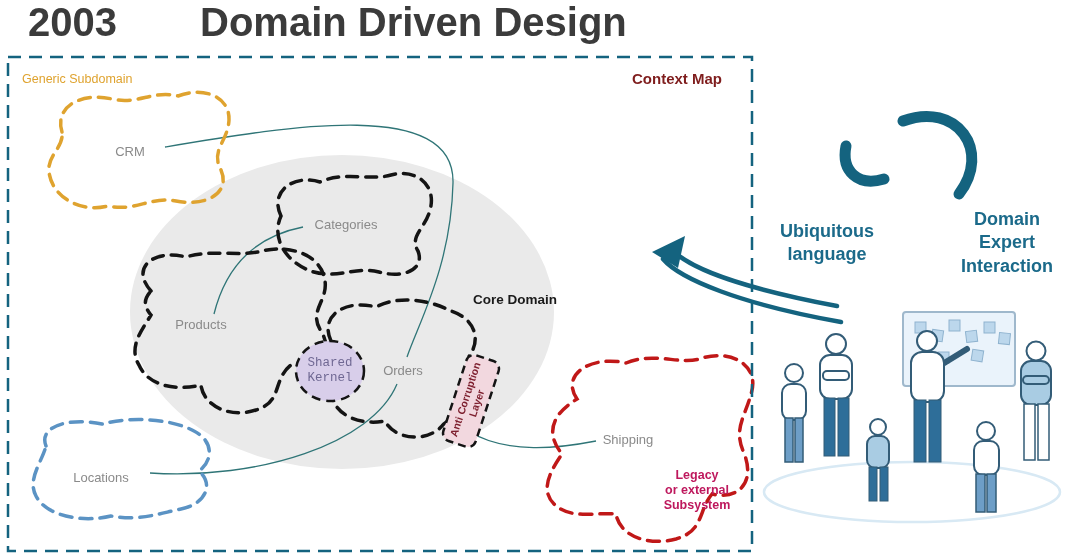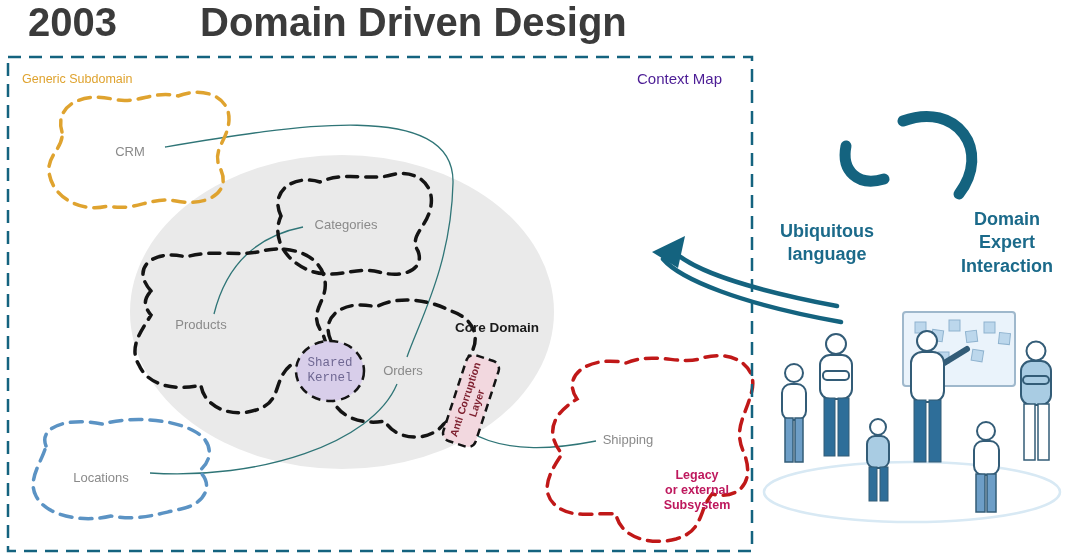--- a/index.html
+++ b/index.html
@@ -4,21 +4,21 @@
 <style>
   html,body{margin:0;padding:0;background:#fff;}
   #stage{
     position:relative;width:1065px;height:557px;background:#fff;overflow:hidden;
     font-family:"Liberation Sans",sans-serif;
   }
   #stage svg{position:absolute;left:0;top:0;}
   .lbl{position:absolute;color:#8A8A8A;font-size:13px;text-align:center;line-height:1.18;}
   .ml{white-space:pre-line;}
   .title{position:absolute;top:0;font-weight:bold;font-size:40px;color:#3B3B3B;letter-spacing:0;}
-  .teal{color:#4c1d95;font-weight:normal;}
+  .teal{color:#7f1d1d;font-weight:bold;}
   .orange{color:#DFA32F;font-weight:normal;font-size:12.5px;text-align:left;}
   .subhead{font-size:12.5px;}
   .core{color:#1A1A1A;font-weight:bold;font-size:13.5px;}
   .sk{color:#6F6893;font-size:12.5px;}
   .acl{
     color:#7D1F2E;font-size:10.5px;font-weight:600;
     transform:rotate(-72deg);transform-origin:center center;
   }
   .legacy{color:#be185d;font-weight:bold;font-size:12.5px;line-height:1.2;}
   .bigteal{color:#1B6A8A;font-weight:bold;font-size:18px;line-height:1.3;}
@@ -135,21 +135,21 @@
   </svg>
 
   <div class="title" style="left:28px;">2003</div>
   <div class="title" style="left:200px;">Domain Driven Design</div>
 
   <div class="lbl teal" style="left:590px;top:70px;width:132px;text-align:right;font-size:15px;">Context Map</div>
 
   <div class="lbl orange" style="left:22px;top:72px;width:160px;">Generic Subdomain</div>
 
 
-  <div class="lbl core" style="left:437px;top:320px;width:120px;">Core Domain</div>
+  <div class="lbl core" style="left:437px;top:292px;width:120px;text-align:right;">Core Domain</div>
 
   <div class="lbl" style="left:95px;top:144px;width:70px;">CRM</div>
 
   <div class="lbl" style="left:306px;top:217px;width:80px;">Categories</div>
 
   <div class="lbl" style="left:161px;top:317px;width:80px;">Products</div>
 
   <div class="lbl" style="left:368px;top:363px;width:70px;text-align:center;">Orders</div>
 
   <div class="lbl sk ml" style="left:300px;top:356px;width:60px;font-family:Liberation Mono, monospace;">Shared

